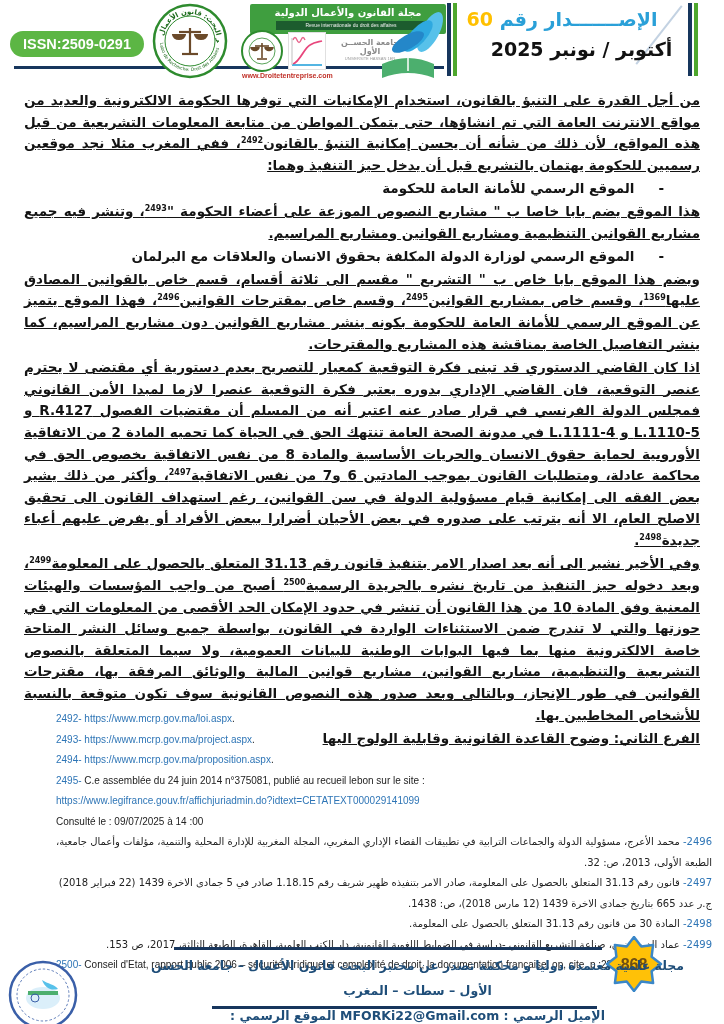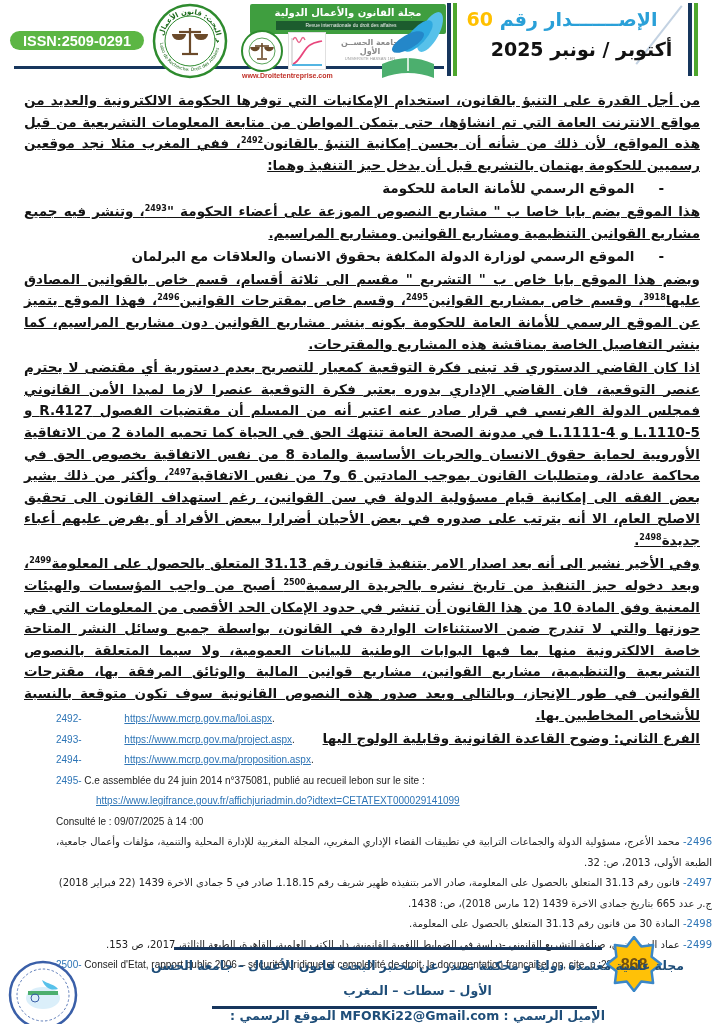--- a/index.html
+++ b/index.html
@@ -1,20 +1,20 @@
 <!DOCTYPE html>
 <html lang="ar"><head>
 <meta charset="utf-8">
 <style>
   html,body{margin:0;padding:0;background:#fff;}
   .page{position:relative;width:724px;height:1024px;background:#fff;overflow:hidden;
         font-family:"DejaVu Sans",sans-serif;}
 
   
-  .issn{position:absolute;left:10px;top:31px;width:134px;height:19px;background:#5cb644;
+  .issn{position:absolute;left:10px;top:31px;width:134px;height:26px;background:#5cb644;
         border-radius:14px;color:#fff;font-weight:bold;font-size:14.5px;
         display:flex;align-items:center;justify-content:center;
         font-family:"Liberation Sans",sans-serif;}
   .header-rule{position:absolute;left:14px;top:66px;width:430px;height:3px;background:#17365d;}
   .seal{position:absolute;left:152px;top:3px;width:76px;height:76px;}
   .cluster{position:absolute;left:238px;top:2px;width:210px;height:80px;}
   .banner{position:absolute;right:2px;top:2px;width:196px;height:30px;background:#3f9e3f;
           color:#fff;font-size:10px;font-weight:bold;text-align:center;line-height:17px;
           border-radius:2px;direction:rtl;}
   .banner-sub{position:absolute;right:22px;top:19px;width:150px;height:9px;background:#1c5c2e;
@@ -50,21 +50,21 @@
   .heading{margin-top:2px;}
 
   
   .footnotes{position:absolute;top:700px;left:0;right:0;color:#222;}
   .fn-sep{width:132px;border-top:1.5px solid #333;margin:0 0 8px 340px;}
   .fn-line{font-size:10px;line-height:2.05;}
   .fn-ltr{direction:ltr;text-align:left;margin:0 40px 0 56px;
         font-family:"Liberation Sans",sans-serif;}
   .fn-rtl{direction:rtl;text-align:right;margin:0 12px 0 44px;font-weight:normal;}
   .fn-num{color:#2e75b6;}
-  a.fn-link{color:#2e75b6;text-decoration:underline;cursor:pointer;margin-left:40px;}
+  a.fn-link{color:#2e75b6;cursor:pointer;}
 
   
   .badge{position:absolute;left:604px;top:936px;width:60px;height:54px;text-align:center;}
   .badge text{font-family:"Liberation Sans",sans-serif;}
   .footer-rule-top{position:absolute;left:174px;top:947px;width:428px;height:3px;background:#17365d;}
   .footer-rule-bottom{position:absolute;left:212px;top:1006px;width:385px;height:3px;background:#17365d;}
   .footer-text{position:absolute;left:145px;top:953px;width:545px;text-align:center;direction:rtl;
         color:#1f4e79;font-weight:bold;font-size:12.5px;line-height:25px;}
   .footer-logo{position:absolute;left:8px;top:960px;width:70px;height:70px;}
 </style>
@@ -156,21 +156,21 @@
       <p class="">من أجل القدرة على التنبؤ بالقانون، استخدام الإمكانيات التي توفرها الحكومة الالكترونية والعديد من مواقع الانترنت العامة التي تم انشاؤها، حتى يتمكن المواطن من متابعة المعلومات التشريعية من قبل هذه المواقع، لأن ذلك من شأنه أن يحسن إمكانية التنبؤ بالقانون<sup>2492</sup>، ففي المغرب مثلا نجد موقعين رسميين للحكومة يهتمان بالتشريع قبل أن يدخل حيز التنفيذ وهما:</p>
       <div class="bullet">
         <span class="dash">-</span>
         <span>الموقع الرسمي للأمانة العامة للحكومة</span>
       </div>
       <p class="">هذا الموقع يضم بابا خاصا ب " مشاريع النصوص الموزعة على أعضاء الحكومة "<sup>2493</sup>، وتنشر فيه جميع مشاريع القوانين التنظيمية ومشاريع القوانين ومشاريع المراسيم.</p>
       <div class="bullet">
         <span class="dash">-</span>
         <span>الموقع الرسمي لوزارة الدولة المكلفة بحقوق الانسان والعلاقات مع البرلمان</span>
       </div>
-      <p class="">ويضم هذا الموقع بابا خاص ب " التشريع " مقسم الى ثلاثة أقسام، قسم خاص بالقوانين المصادق عليها<sup>3918</sup>، وقسم خاص بمشاريع القوانين<sup>2495</sup>، وقسم خاص بمقترحات القوانين<sup>2496</sup>، فهذا الموقع يتميز عن الموقع الرسمي للأمانة العامة للحكومة بكونه ينشر مشاريع القوانين دون مشاريع المراسيم، كما ينشر التفاصيل الخاصة بمناقشة هذه المشاريع والمقترحات.</p>
+      <p class="">ويضم هذا الموقع بابا خاص ب " التشريع " مقسم الى ثلاثة أقسام، قسم خاص بالقوانين المصادق عليها<sup>1369</sup>، وقسم خاص بمشاريع القوانين<sup>2495</sup>، وقسم خاص بمقترحات القوانين<sup>2496</sup>، فهذا الموقع يتميز عن الموقع الرسمي للأمانة العامة للحكومة بكونه ينشر مشاريع القوانين دون مشاريع المراسيم، كما ينشر التفاصيل الخاصة بمناقشة هذه المشاريع والمقترحات.</p>
       <p class="">اذا كان القاضي الدستوري قد تبنى فكرة التوقعية كمعيار للتصريح بعدم دستورية أي مقتضى لا يحترم عنصر التوقعية، فان القاضي الإداري بدوره يعتبر فكرة التوقعية عنصرا لازما لمبدا الأمن القانوني فمجلس الدولة الفرنسي في قرار صادر عنه اعتبر أنه من المسلم أن مقتضيات الفصول R.4127 و L.1110-5 و L.1111-4 في مدونة الصحة العامة تنتهك الحق في الحياة كما تحميه المادة 2 من الاتفاقية الأوروبية لحماية حقوق الانسان والحريات الأساسية والمادة 8 من نفس الاتفاقية بخصوص الحق في محاكمة عادلة، ومتطلبات القانون بموجب المادتين 6 و7 من نفس الاتفاقية<sup>2497</sup>، وأكثر من ذلك يشير بعض الفقه الى إمكانية قيام مسؤولية الدولة في سن القوانين، رغم استهداف القانون الى تحقيق الاصلح العام، الا أنه يترتب على صدوره في بعض الأحيان أضرارا ببعض الأفراد أو يفرض عليهم أعباء جديدة<sup>2498</sup>.</p>
       <p class="">وفي الأخير نشير الى أنه بعد اصدار الامر بتنفيذ قانون رقم 31.13 المتعلق بالحصول على المعلومة<sup>2499</sup>، وبعد دخوله حيز التنفيذ من تاريخ نشره بالجريدة الرسمية<sup>2500</sup> أصبح من واجب المؤسسات والهيئات المعنية وفق المادة 10 من هذا القانون أن تنشر في حدود الإمكان الحد الأقصى من المعلومات التي في حوزتها والتي لا تندرج ضمن الاستثناءات الواردة في القانون، بواسطة جميع وسائل النشر المتاحة خاصة الالكترونية منها بما فيها البوابات الوطنية للبيانات العمومية، ولا سيما المتعلقة بالنصوص التشريعية والتنظيمية، مشاريع القوانين، مشاريع قوانين المالية والوثائق المرفقة بها، مقترحات القوانين في طور الإنجاز، وبالتالي وبعد صدور هذه النصوص القانونية سوف تكون متوقعة بالنسبة للأشخاص المخاطبين بها.</p>
       <p class="heading">الفرع الثاني: وضوح القاعدة القانونية وقابلية الولوج اليها</p>
     </div>
 
   <div class="footnotes">
     <div class="fn-sep"></div>
     <div>
         <div class="fn-line fn-ltr"><span class="fn-num">2492- </span><a class="fn-link">https://www.mcrp.gov.ma/loi.aspx</a>.</div>
         <div class="fn-line fn-ltr"><span class="fn-num">2493- </span><a class="fn-link">https://www.mcrp.gov.ma/project.aspx</a>.</div>

